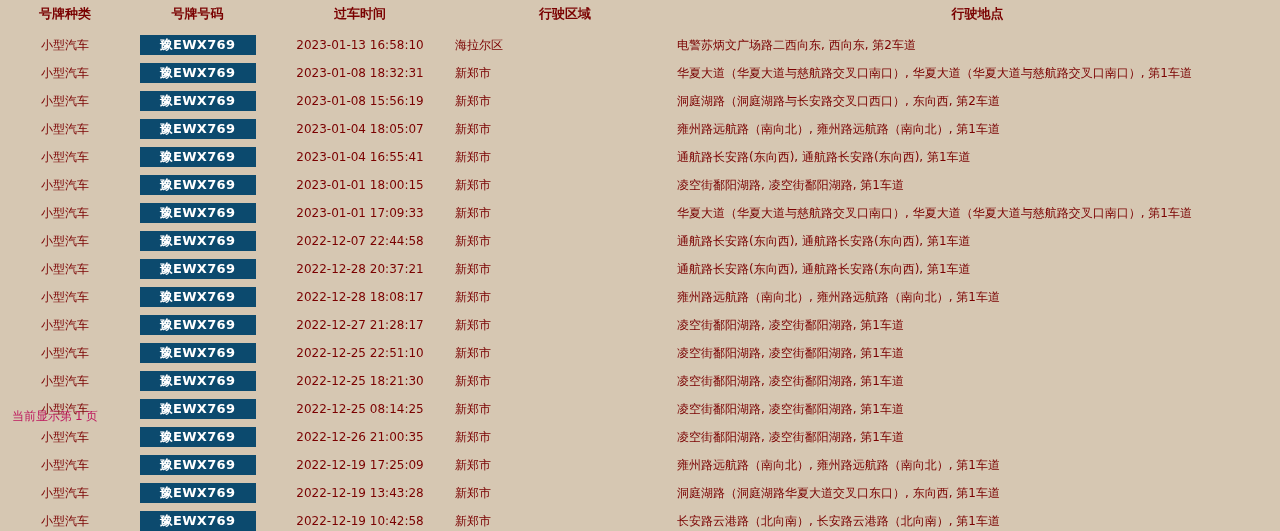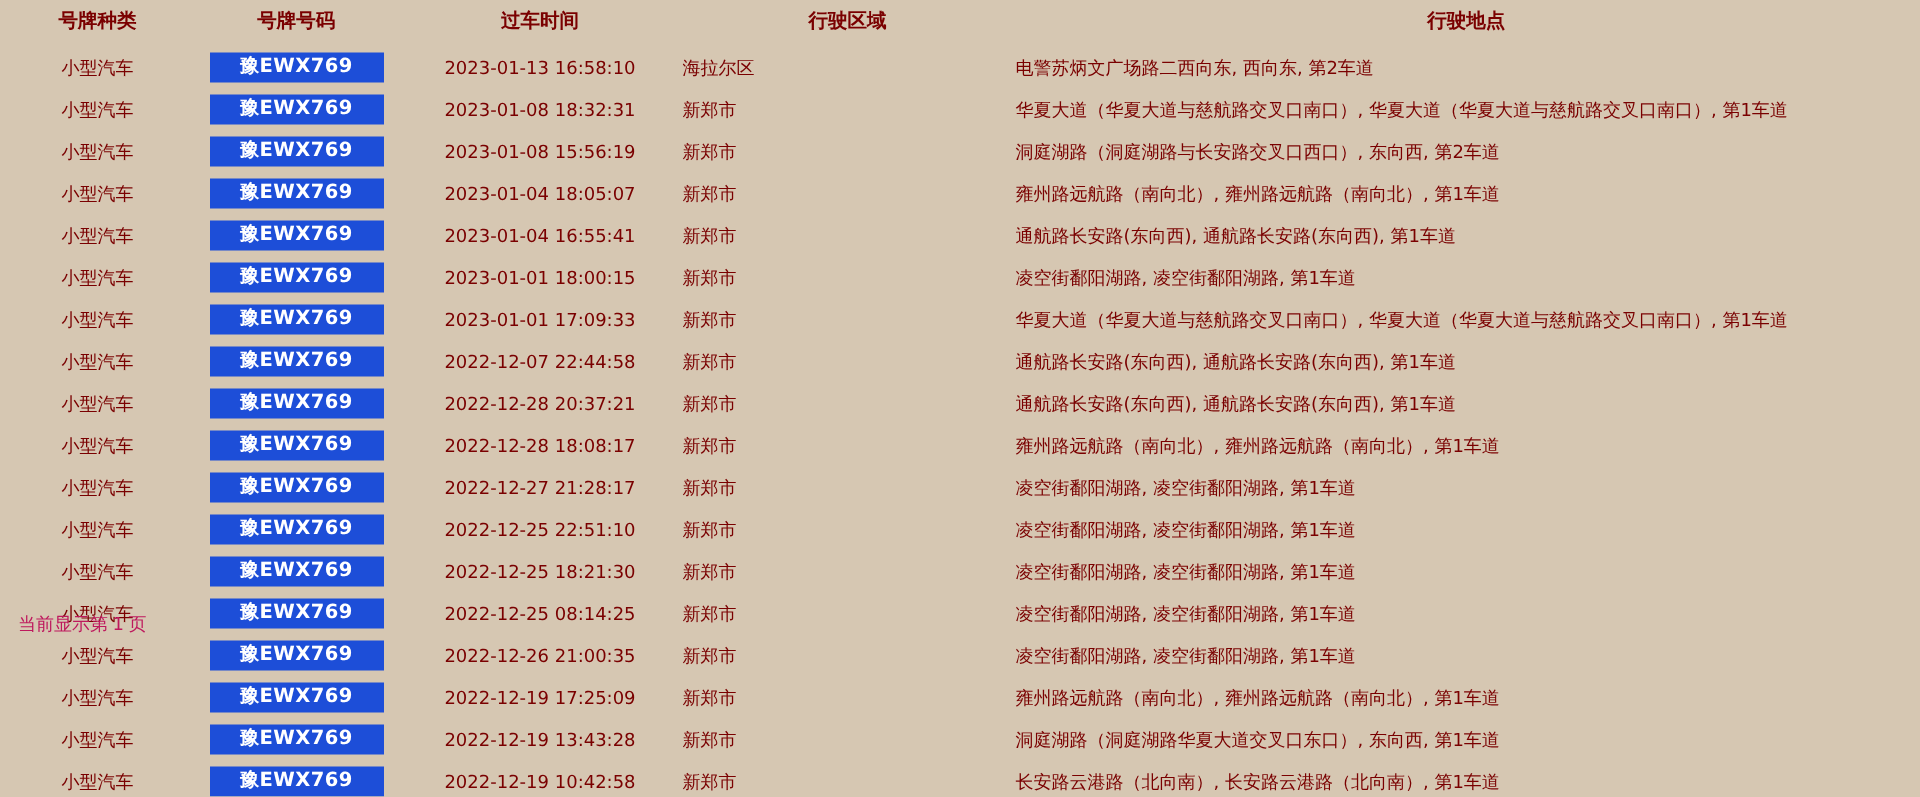--- a/index.html
+++ b/index.html
@@ -52,21 +52,21 @@
     text-align: center;
     padding-left: 0;
   }
   .cell-plate {
     text-align: center;
   }
   .plate-chip {
     display: block;
     margin: 0 auto;
     width: 116px;
-    background: #1d4ed8;
+    background: #0c4a6e;
     color: #ffffff;
     font-size: 13px;
     font-weight: bold;
     line-height: 20px;
     height: 20px;
     text-align: center;
     letter-spacing: 0.3px;
     font-family: "DejaVu Sans", "Liberation Sans", sans-serif;
   }
   .cell-time {

